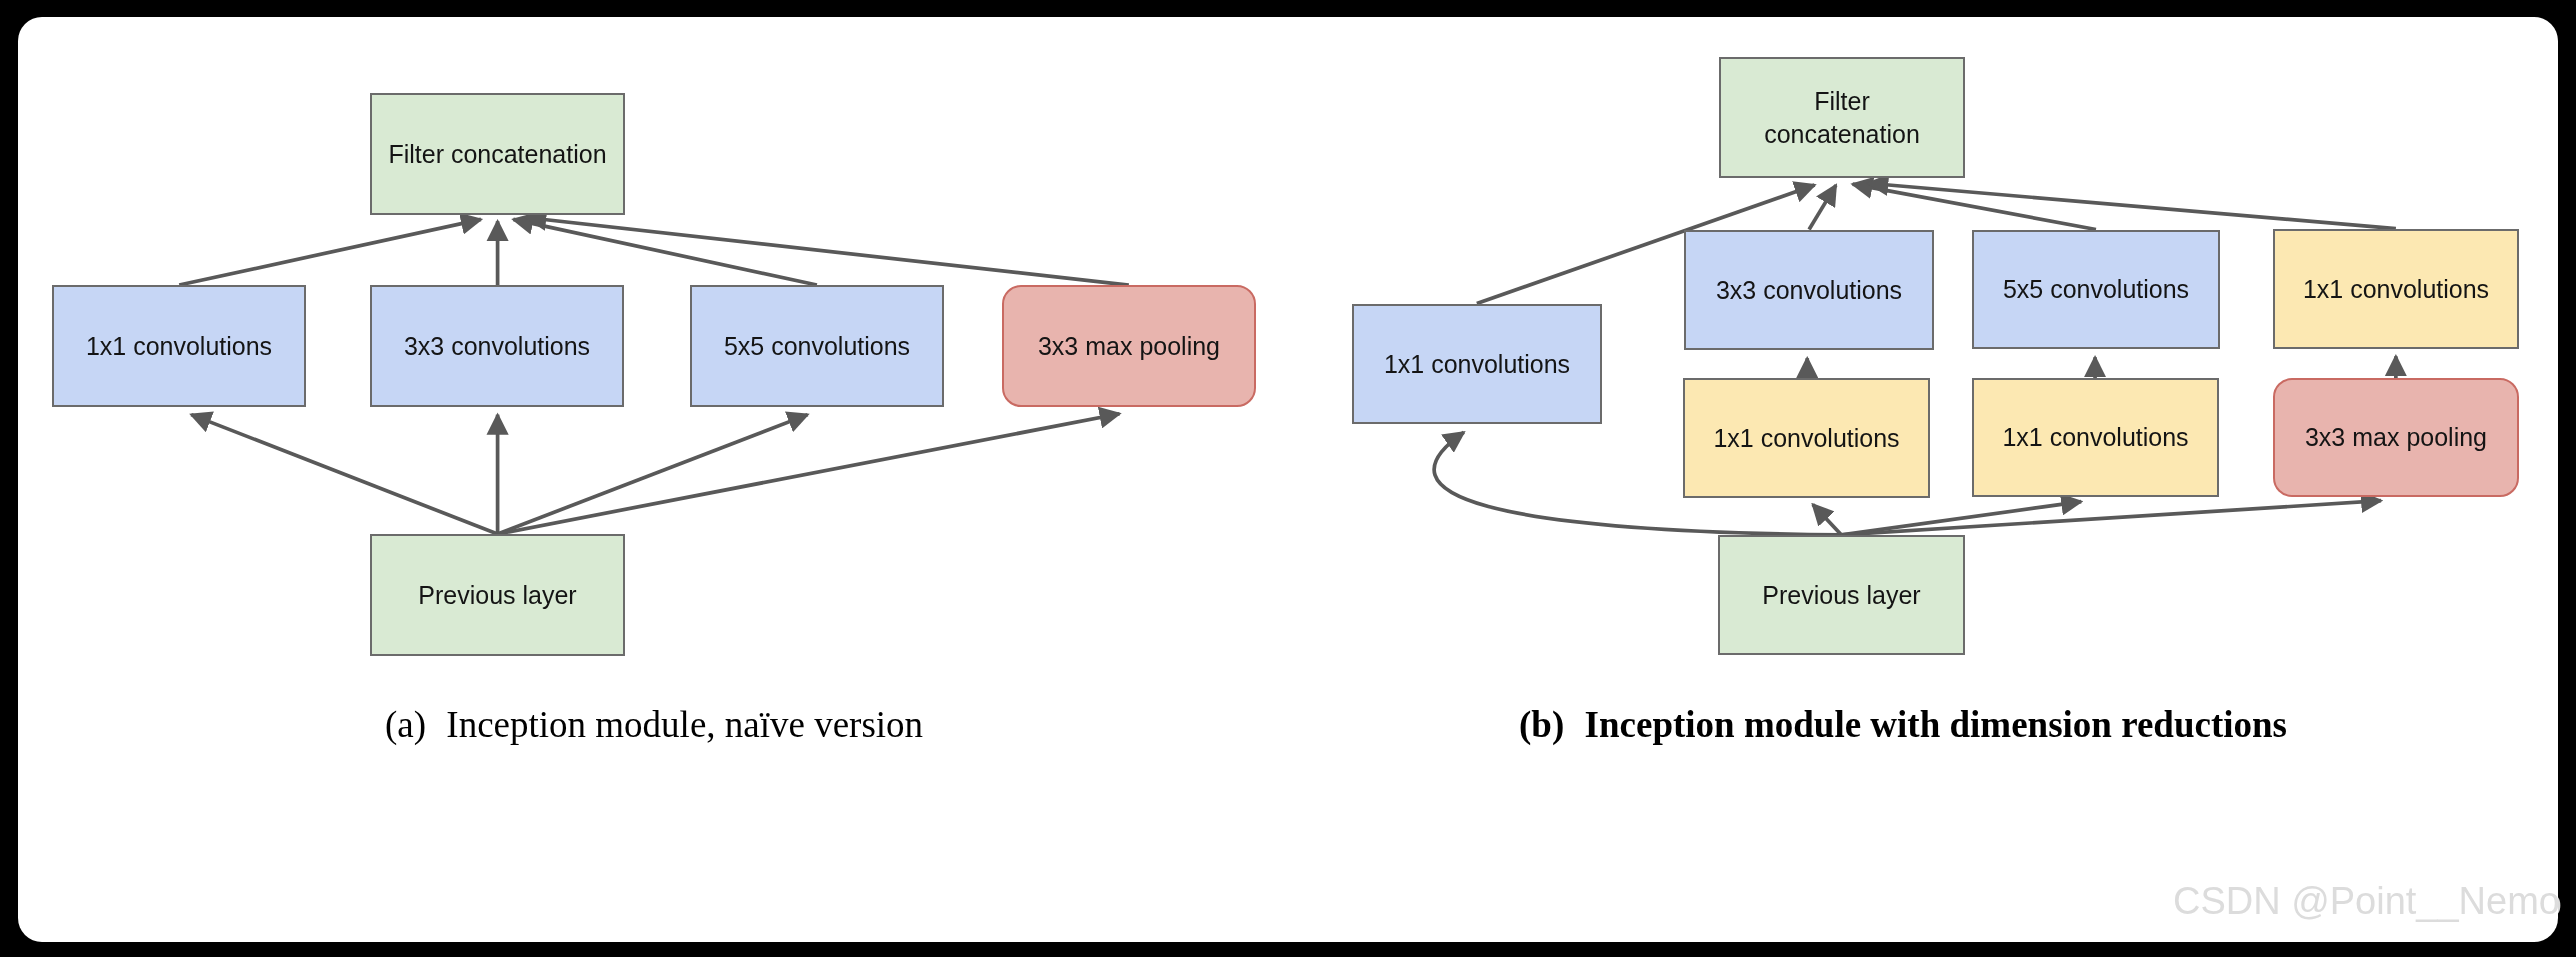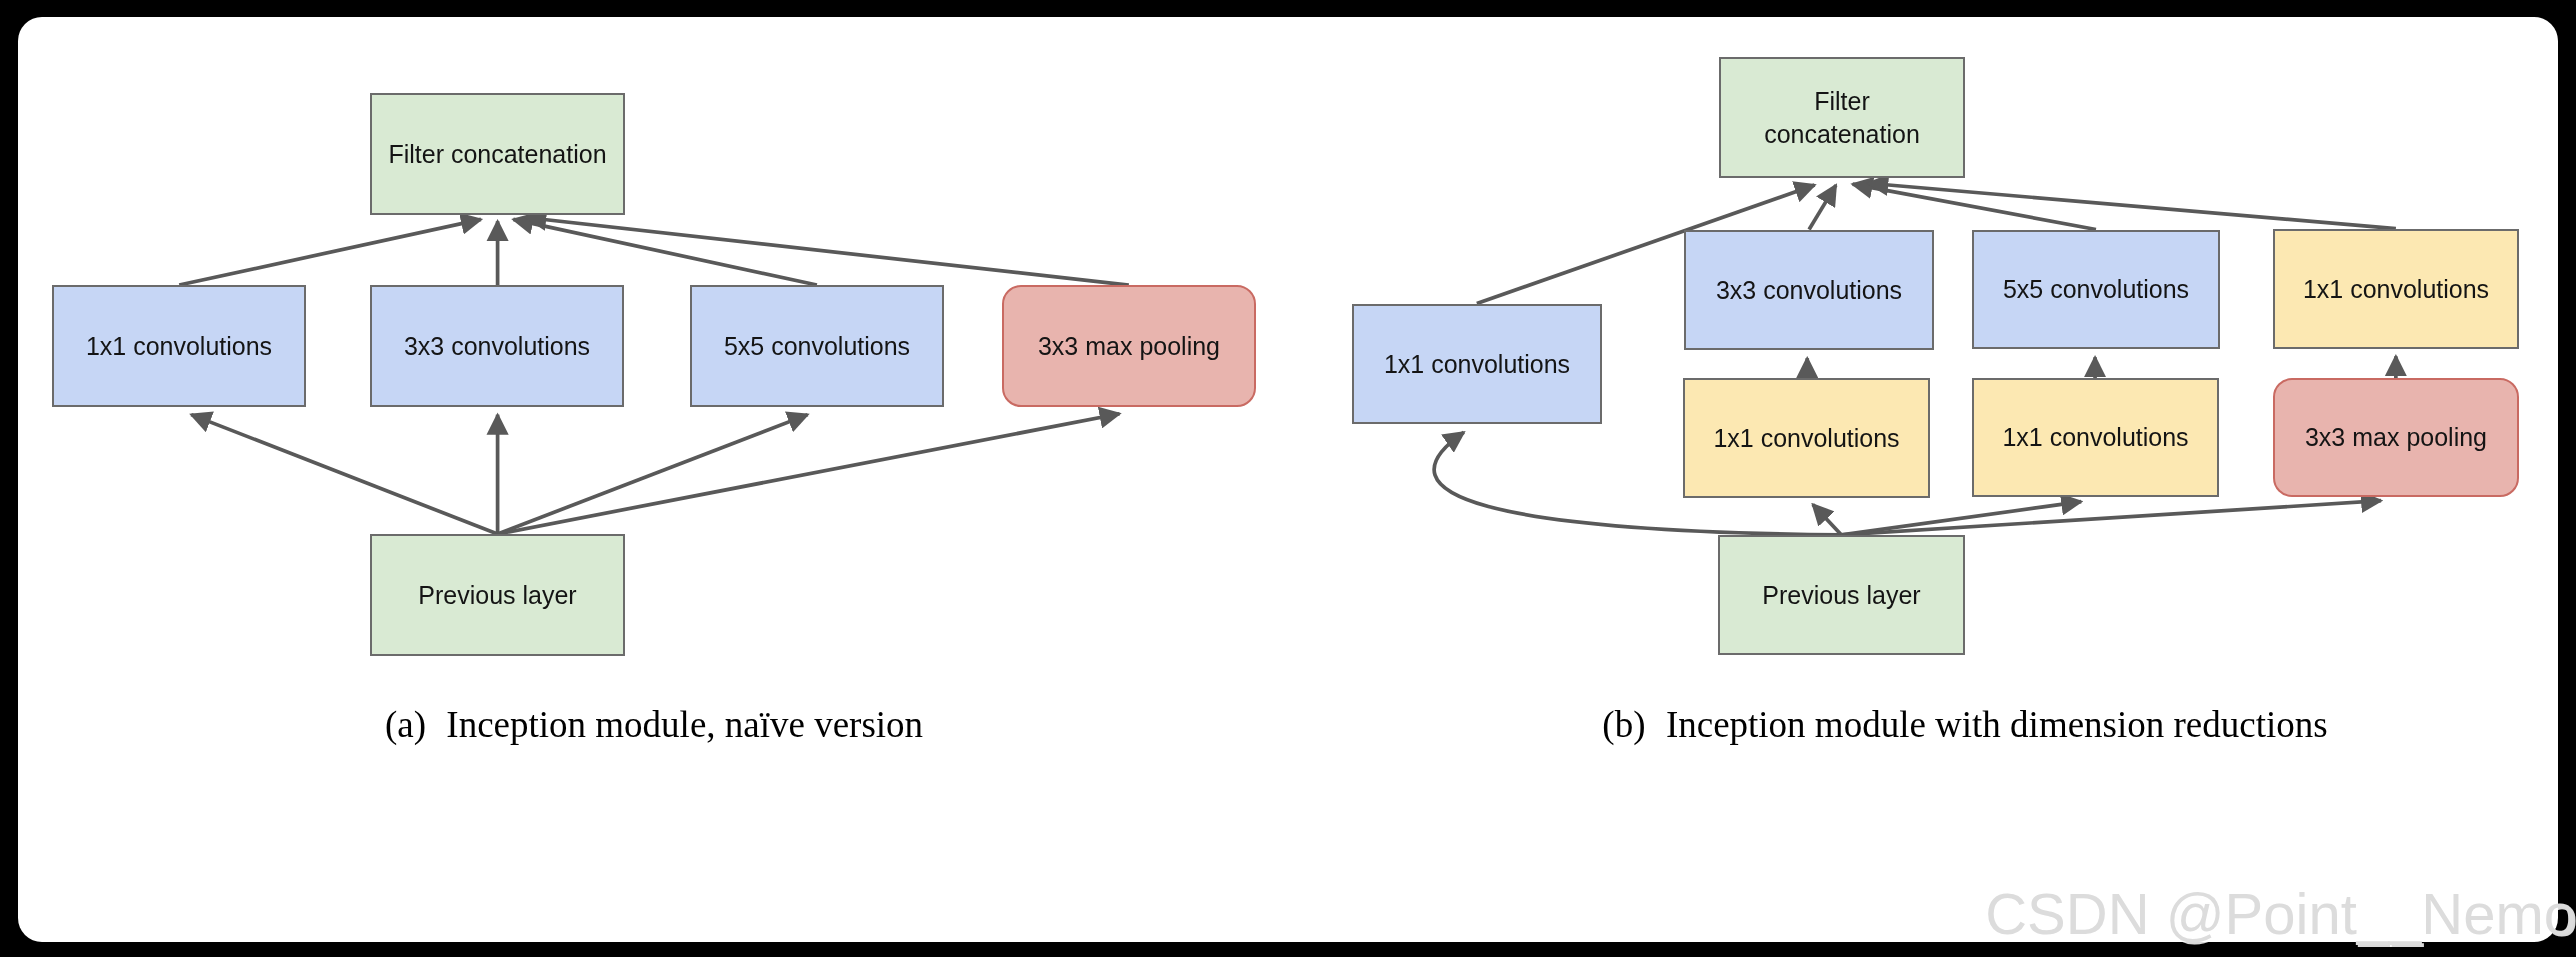--- a/index.html
+++ b/index.html
@@ -32,25 +32,25 @@
   #b-c1tr{left:2273px;top:229px; width:246px; height:120px;}
   #b-y3  {left:1683px;top:378px; width:247px; height:120px;}
   #b-y5  {left:1972px;top:378px; width:247px; height:119px;}
   #b-mp  {left:2273px;top:378px; width:246px; height:119px;}
   #b-prev{left:1718px;top:535px; width:247px; height:120px;}
 
   .caption{position:absolute;z-index:4;top:691px;transform:translateX(-50%);
            font-family:"Liberation Serif",serif;font-size:37px;color:#000;white-space:nowrap;margin-top:12px;}
   .caption .tag{margin-right:20.4px;}
   #cap-a{left:654px;}
-  #cap-b{left:1965px;}
+  #cap-b{left:1903px;font-weight:bold;}
   .figcap{position:absolute;z-index:4;left:1296px;top:844px;transform:translateX(-50%);
           font-family:"Liberation Serif",serif;font-size:57px;color:#000;white-space:nowrap;}
   .figcap .tag{margin-right:22px;}
-  .watermark{position:absolute;z-index:5;right:0px;top:880px;font-size:58px;
+  .watermark{position:absolute;z-index:5;right:16px;top:880px;font-size:38px;
              color:#dcdcdc;white-space:nowrap;text-shadow:1.9px 1.9px 0 rgba(255,255,255,0.85);}
 </style>
 </head>
 <body>
 
 <div class="stage">
   <div class="panel"></div>
 
   <svg class="arrows" viewBox="0 0 2782 1034" xmlns="http://www.w3.org/2000/svg">
     <defs>

